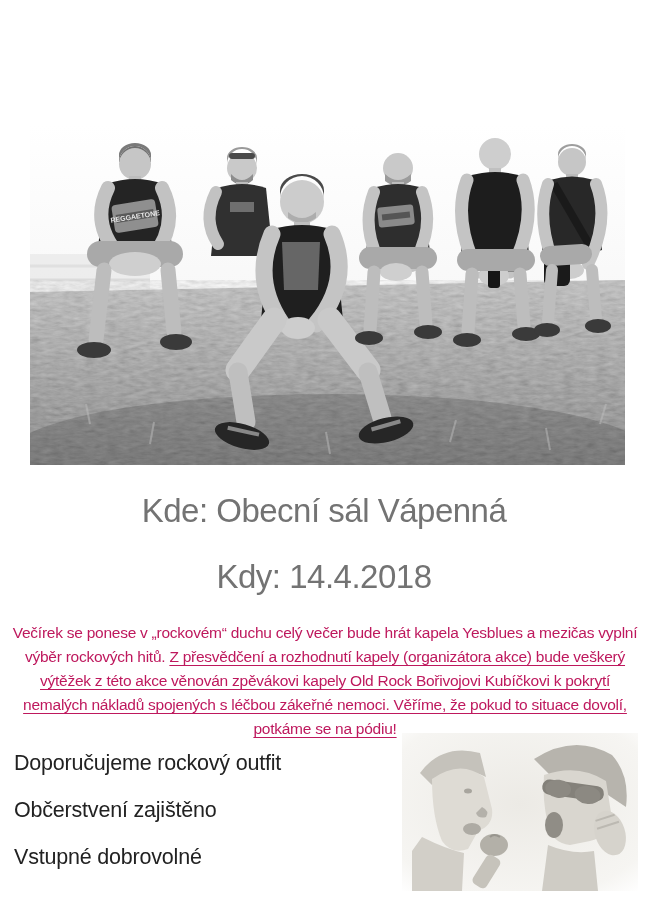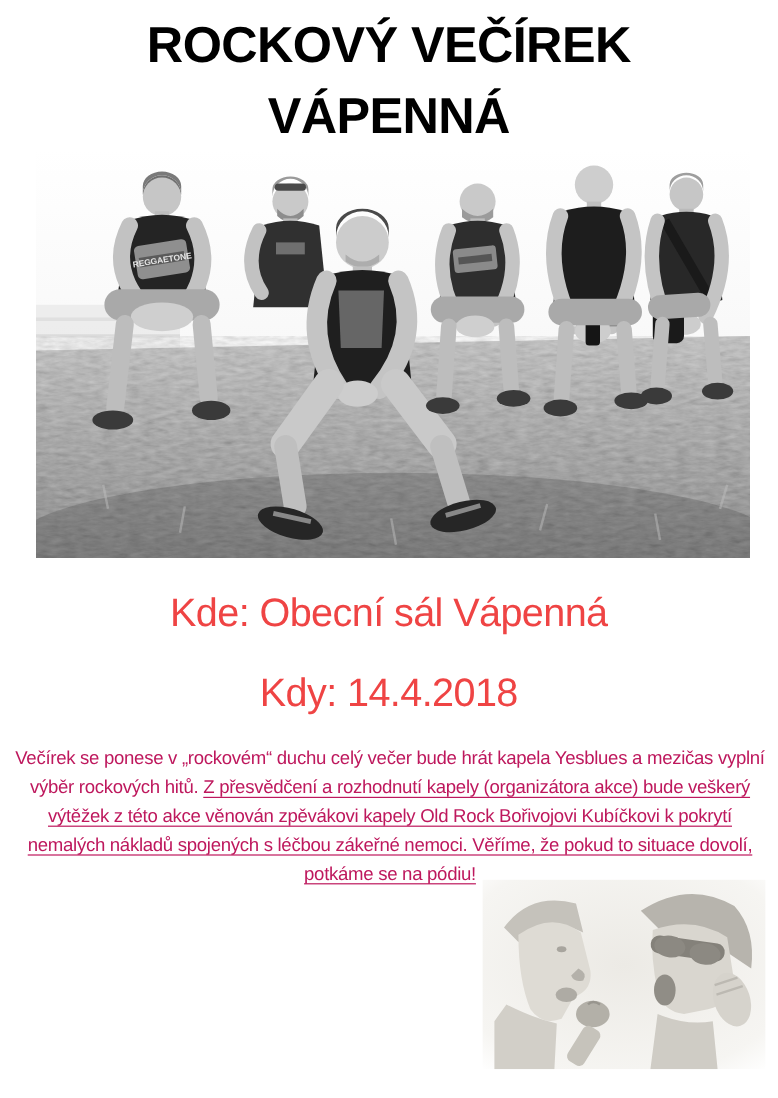--- a/index.html
+++ b/index.html
@@ -9,21 +9,21 @@
   }
   .title{
     position:absolute;top:8px;left:0;width:100%;margin:0;
     text-align:center;font-size:42px;line-height:59px;font-weight:700;
     color:#000000;letter-spacing:-0.5px;
   }
   .band-photo{position:absolute;left:30px;top:124px;width:595px;height:341px;}
   .band-photo svg{display:block;}
   .subhead{
     position:absolute;left:0;width:100%;margin:0;text-align:center;
-    font-size:33px;font-weight:400;color:#ef4444;letter-spacing:-0.5px;
+    font-size:33px;font-weight:400;color:#737373;letter-spacing:-0.5px;
   }
   .subhead.where{top:492px;}
   .subhead.when{top:558px;text-align:center;}
   .body-par{
     position:absolute;left:11px;top:621px;width:628px;margin:0;
     font-size:15.5px;line-height:24px;letter-spacing:-0.25px;color:#be185d;
     text-align:center;
   }
   .body-par .u{text-decoration:underline;text-underline-offset:3px;}
   .info-lines{position:absolute;left:14px;top:750px;width:400px;}
@@ -32,24 +32,20 @@
     letter-spacing:-0.2px;color:#222222;
   }
   .duet-photo{position:absolute;left:402px;top:733px;width:236px;height:158px;z-index:0;}
   .info-lines,.body-par{z-index:2;}
 </style>
 </head>
 <body>
 
 <div class="page">
 
-  <h1 class="title">
-    <span>ROCKOVÝ VEČÍREK</span><br>
-    <span>VÁPENNÁ</span>
-  </h1>
 
   <div class="band-photo">
     <svg width="595" height="341" viewBox="0 0 595 341" xmlns="http://www.w3.org/2000/svg">
       <defs>
         <linearGradient id="bgGrad" x1="0" y1="0" x2="0" y2="1">
           <stop offset="0" stop-color="#ffffff"></stop>
           <stop offset="1" stop-color="#f1f1f1"></stop>
         </linearGradient>
         <linearGradient id="grassGrad" x1="0" y1="0" x2="0" y2="1">
           <stop offset="0" stop-color="#a9a9a9"></stop>
@@ -195,20 +191,25 @@
           <path d="M570,300 L576,280"></path>
       </g>
     </svg>
   </div>
 
   <h2 class="subhead where">Kde: Obecní sál Vápenná</h2>
   <h2 class="subhead when">Kdy: 14.4.2018</h2>
 
   <p class="body-par"><span>Večírek se ponese v „rockovém“ duchu celý večer bude hrát kapela Yesblues a mezičas vyplní výběr rockových hitů. </span><span class="u">Z přesvědčení a rozhodnutí kapely (organizátora akce) bude veškerý výtěžek z této akce věnován zpěvákovi kapely Old Rock Bořivojovi Kubíčkovi k pokrytí nemalých nákladů spojených s léčbou zákeřné nemoci. Věříme, že pokud to situace dovolí, potkáme se na pódiu!</span></p>
 
+  <div class="info-lines">
+    <p>Doporučujeme rockový outfit</p>
+    <p>Občerstvení zajištěno</p>
+    <p>Vstupné dobrovolné</p>
+  </div>
 
   <div class="duet-photo">
     <svg width="236" height="158" viewBox="0 0 236 158" xmlns="http://www.w3.org/2000/svg">
       <defs>
         <radialGradient id="fadeBg" cx="0.5" cy="0.45" r="0.75">
           <stop offset="0" stop-color="#eceae5"></stop>
           <stop offset="0.8" stop-color="#f6f5f2"></stop>
           <stop offset="1" stop-color="#ffffff"></stop>
         </radialGradient>
       </defs>

